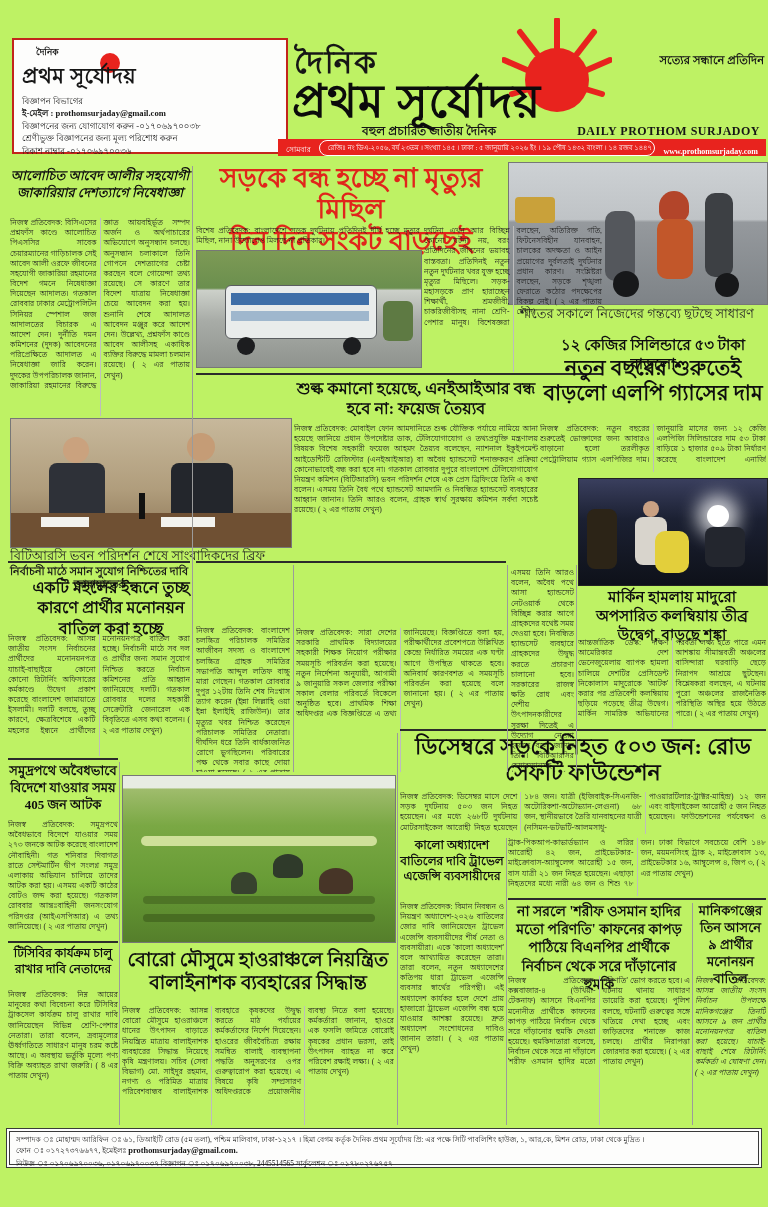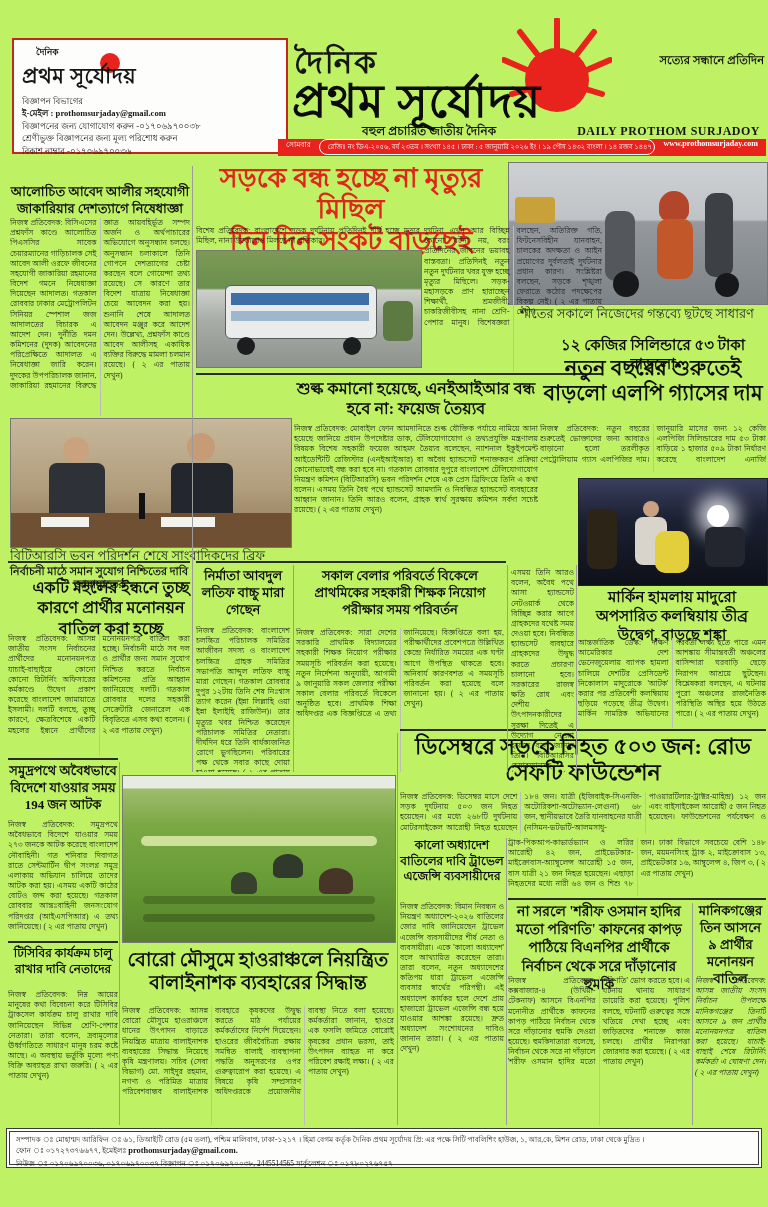--- a/index.html
+++ b/index.html
@@ -34,21 +34,21 @@
   .adbox-sun{position:absolute;left:78px;top:8px;width:20px;height:20px;border-radius:50%;
              background:#e8231e;z-index:0;}
   .adline{font-size:8.6px;line-height:1.45;}
   .adline.em{font-weight:bold;}
   .brand-prefix{font-size:31px;font-weight:900;letter-spacing:2px;}
   .brand-title{font-size:46px;font-weight:900;letter-spacing:1px;white-space:nowrap;
                position:relative;z-index:2;color:#0b0b0b;}
   .slogan-top{font-size:11.5px;font-weight:bold;}
   .slogan-bottom{font-size:12px;font-weight:bold;}
   .brand-english{font-size:12px;font-weight:bold;font-family:"Liberation Serif",serif;letter-spacing:0.5px;}
-  .redbar{background:#e8231e;color:#fff;display:flex;align-items:flex-start;gap:8px;
+  .redbar{background:#e8231e;color:#fff;display:flex;align-items:flex-end;gap:8px;
           padding:0 8px;box-sizing:border-box;font-size:7.5px;}
   .pill{border:1px solid #fff;border-radius:9px;padding:1px 8px;font-size:6.8px;white-space:nowrap;
         overflow:hidden;max-width:360px;flex:1;text-align:center;}
   .website{font-weight:bold;font-size:8px;}
   .footer-box{border:4px double #3a3a3a;padding:2px 6px;box-sizing:border-box;background:#fdfdfc;}
   .footer-line{font-size:7.4px;line-height:1.5;white-space:nowrap;overflow:hidden;}
   .footer-line b{font-size:8.4px;}
 </style>
 </head>
 <body>
@@ -104,21 +104,21 @@
     <div style="left:6px;top:34px;width:40px;height:26px;background:#c9a13a;border-radius:4px;"></div>
     <div style="left:150px;top:28px;width:30px;height:30px;background:#b3452a;border-radius:50% 50% 30% 30%;"></div>
     <div style="left:148px;top:56px;width:36px;height:60px;background:#c2572a;border-radius:10px;"></div>
     <div style="left:196px;top:30px;width:28px;height:84px;background:#3d4044;border-radius:10px;"></div>
     <div style="left:96px;top:48px;width:30px;height:70px;background:#54575c;border-radius:10px;"></div>
     <div style="left:104px;top:108px;width:26px;height:26px;background:#17181a;border-radius:50%;"></div>
     <div style="left:206px;top:110px;width:24px;height:24px;background:#17181a;border-radius:50%;"></div>
   </div>
   <div class="abs caption" style="left:508px;top:306px;width:258px;height:13px;text-align:center;">শীতের সকালে নিজেদের গন্তব্যে ছুটছে সাধারণ মানুষ। ছবিটি রাজধানীর বাবুবাজার ব্রিজ থেকে তোলা</div>
 
-  <div class="abs headline h13" style="left:10px;top:184px;width:180px;">আলোচিত আবেদ আলীর সহযোগী জাকারিয়ার দেশত্যাগে নিষেধাজ্ঞা</div>
+  <div class="abs headline h13" style="left:10px;top:168px;width:180px;font-style:italic;">আলোচিত আবেদ আলীর সহযোগী জাকারিয়ার দেশত্যাগে নিষেধাজ্ঞা</div>
   <div class="abs body-text cols2" style="left:10px;top:218px;width:180px;height:198px;">নিজস্ব প্রতিবেদক: বিসিএসের প্রশ্নফাঁস কাণ্ডে আলোচিত পিএসসির সাবেক চেয়ারম্যানের গাড়িচালক সেই আবেদ আলী ওরফে জীবনের সহযোগী জাকারিয়া রহমানের বিদেশ গমনে নিষেধাজ্ঞা দিয়েছেন আদালত। গতকাল রোববার ঢাকার মেট্রোপলিটন সিনিয়র স্পেশাল জজ আদালতের বিচারক এ আদেশ দেন। দুর্নীতি দমন কমিশনের (দুদক) আবেদনের পরিপ্রেক্ষিতে আদালত এ নিষেধাজ্ঞা জারি করেন। দুদকের উপপরিচালক জানান, জাকারিয়া রহমানের বিরুদ্ধে জ্ঞাত আয়বহির্ভূত সম্পদ অর্জন ও অর্থপাচারের অভিযোগে অনুসন্ধান চলছে। অনুসন্ধান চলাকালে তিনি গোপনে দেশত্যাগের চেষ্টা করছেন বলে গোয়েন্দা তথ্য রয়েছে। সে কারণে তার বিদেশ যাত্রায় নিষেধাজ্ঞা চেয়ে আবেদন করা হয়। শুনানি শেষে আদালত আবেদন মঞ্জুর করে আদেশ দেন। উল্লেখ্য, প্রশ্নফাঁস কাণ্ডে আবেদ আলীসহ একাধিক ব্যক্তির বিরুদ্ধে মামলা চলমান রয়েছে। ( ২ এর পাতায় দেখুন)</div>
 
   <div class="abs body-text" style="left:196px;top:226px;width:224px;height:20px;">বিশেষ প্রতিবেদক: বাংলাদেশে সড়ক দুর্ঘটনায় প্রতিদিনই দীর্ঘ হচ্ছে মৃত্যুর মিছিল, নানা উদ্যোগেও মিলছে না প্রতিকার।</div>
   <div class="abs photo" style="left:196px;top:250px;width:224px;height:116px;border:1px solid #777;
        background:linear-gradient(180deg,#7d9a55 0%,#6b8f4e 32%,#ccd0c9 34%,#a8aca7 60%,#8f938e 100%);">
     <div style="left:28px;top:34px;width:150px;height:52px;background:#e9eceb;border-radius:6px;border:1px solid #5a5d60;"></div>
     <div style="left:34px;top:42px;width:138px;height:12px;background:#3f6fa8;"></div>
     <div style="left:34px;top:60px;width:138px;height:10px;background:#9fb7cd;"></div>
     <div style="left:40px;top:86px;width:18px;height:18px;background:#1c1d1f;border-radius:50%;"></div>
     <div style="left:146px;top:86px;width:18px;height:18px;background:#1c1d1f;border-radius:50%;"></div>
@@ -158,49 +158,47 @@
   </div>
   <div class="abs headline h15" style="left:578px;top:588px;width:188px;">মার্কিন হামলায় মাদুরো অপসারিত কলম্বিয়ায় তীব্র উদ্বেগ, বাড়ছে শঙ্কা</div>
   <div class="abs body-text cols2" style="left:578px;top:638px;width:188px;height:90px;">আন্তর্জাতিক ডেস্ক: দক্ষিণ আমেরিকার দেশ ভেনেজুয়েলায় ব্যাপক হামলা চালিয়ে দেশটির প্রেসিডেন্ট নিকোলাস মাদুরোকে 'আটক' করার পর প্রতিবেশী কলম্বিয়ায় ছড়িয়ে পড়েছে তীব্র উদ্বেগ। মার্কিন সামরিক অভিযানের পরবর্তী লক্ষ্য হতে পারে এমন আশঙ্কায় সীমান্তবর্তী অঞ্চলের বাসিন্দারা ঘরবাড়ি ছেড়ে নিরাপদ আশ্রয়ে ছুটছেন। বিশ্লেষকরা বলছেন, এ ঘটনায় পুরো অঞ্চলের রাজনৈতিক পরিস্থিতি অস্থির হয়ে উঠতে পারে। ( ২ এর পাতায় দেখুন)</div>
 
   <div class="abs hrule" style="left:8px;top:561px;width:182px;"></div>
   <div class="abs kicker" style="left:8px;top:565px;width:182px;">নির্বাচনী মাঠে সমান সুযোগ নিশ্চিতের দাবি জামায়াতের</div>
   <div class="abs headline h16" style="left:20px;top:578px;width:182px;">একটি মহলের ইন্ধনে তুচ্ছ কারণে প্রার্থীর মনোনয়ন বাতিল করা হচ্ছে</div>
   <div class="abs body-text cols2" style="left:8px;top:634px;width:182px;height:122px;">নিজস্ব প্রতিবেদক: আসন্ন জাতীয় সংসদ নির্বাচনের প্রার্থীদের মনোনয়নপত্র যাচাই-বাছাইয়ে কোনো কোনো রিটার্নিং অফিসারের কর্মকাণ্ডে উদ্বেগ প্রকাশ করেছে বাংলাদেশ জামায়াতে ইসলামী। দলটি বলছে, তুচ্ছ কারণে, ক্ষেত্রবিশেষে একটি মহলের ইন্ধনে প্রার্থীদের মনোনয়নপত্র বাতিল করা হচ্ছে। নির্বাচনী মাঠে সব দল ও প্রার্থীর জন্য সমান সুযোগ নিশ্চিত করতে নির্বাচন কমিশনের প্রতি আহ্বান জানিয়েছে দলটি। গতকাল রোববার দলের সহকারী সেক্রেটারি জেনারেল এক বিবৃতিতে এসব কথা বলেন। ( ২ এর পাতায় দেখুন)</div>
 
   <div class="abs hrule" style="left:196px;top:561px;width:310px;"></div>
-  <div class="abs headline h13" style="left:196px;top:568px;width:94px;">নির্মাতা আবদুল লতিফ বাচ্চু মারা গেছেন</div>
   <div class="abs body-text" style="left:196px;top:626px;width:94px;height:146px;">নিজস্ব প্রতিবেদক: বাংলাদেশ চলচ্চিত্র পরিচালক সমিতির আজীবন সদস্য ও বাংলাদেশ চলচ্চিত্র গ্রাহক সমিতির সভাপতি আব্দুল লতিফ বাচ্চু মারা গেছেন। গতকাল রোববার দুপুর ১২টায় তিনি শেষ নিঃশ্বাস ত্যাগ করেন (ইন্না লিল্লাহি ওয়া ইন্না ইলাইহি রাজিউন)। তার মৃত্যুর খবর নিশ্চিত করেছেন পরিচালক সমিতির নেতারা। দীর্ঘদিন ধরে তিনি বার্ধক্যজনিত রোগে ভুগছিলেন। পরিবারের পক্ষ থেকে সবার কাছে দোয়া চাওয়া হয়েছে। ( ২ এর পাতায় দেখুন)</div>
 
-  <div class="abs headline h13" style="left:296px;top:568px;width:208px;">সকাল বেলার পরিবর্তে বিকেলে প্রাথমিকের সহকারী শিক্ষক নিয়োগ পরীক্ষার সময় পরিবর্তন</div>
   <div class="abs body-text cols2" style="left:296px;top:628px;width:208px;height:144px;">নিজস্ব প্রতিবেদক: সারা দেশের সরকারি প্রাথমিক বিদ্যালয়ের সহকারী শিক্ষক নিয়োগ পরীক্ষার সময়সূচি পরিবর্তন করা হয়েছে। নতুন নির্দেশনা অনুযায়ী, আগামী ৯ জানুয়ারি সকল জেলার পরীক্ষা সকাল বেলার পরিবর্তে বিকেলে অনুষ্ঠিত হবে। প্রাথমিক শিক্ষা অধিদপ্তর এক বিজ্ঞপ্তিতে এ তথ্য জানিয়েছে। বিজ্ঞপ্তিতে বলা হয়, পরীক্ষার্থীদের প্রবেশপত্রে উল্লিখিত কেন্দ্রে নির্ধারিত সময়ের এক ঘণ্টা আগে উপস্থিত থাকতে হবে। অনিবার্য কারণবশত এ সময়সূচি পরিবর্তন করা হয়েছে বলে জানানো হয়। ( ২ এর পাতায় দেখুন)</div>
 
   <div class="abs body-text" style="left:511px;top:568px;width:63px;height:204px;">এসময় তিনি আরও বলেন, অবৈধ পথে আসা হ্যান্ডসেট নেটওয়ার্ক থেকে বিচ্ছিন্ন করার আগে গ্রাহকদের যথেষ্ট সময় দেওয়া হবে। নিবন্ধিত হ্যান্ডসেট ব্যবহারে গ্রাহকদের উদ্বুদ্ধ করতে প্রচারণা চালানো হবে। সরকারের রাজস্ব ক্ষতি রোধ এবং দেশীয় উৎপাদনকারীদের সুরক্ষা দিতেই এ উদ্যোগ নেওয়া হয়েছে বলে জানান তিনি। বিটিআরসির চেয়ারম্যানসহ ঊর্ধ্বতন কর্মকর্তারা এসময় উপস্থিত ছিলেন। ( ২ এর পাতায় দেখুন)</div>
 
   <div class="abs hrule" style="left:400px;top:729px;width:366px;"></div>
   <div class="abs headline h22" style="left:400px;top:734px;width:366px;">ডিসেম্বরে সড়কে নিহত ৫০৩ জন: রোড সেফটি ফাউন্ডেশন</div>
   <div class="abs body-text cols3" style="left:400px;top:792px;width:366px;height:42px;">নিজস্ব প্রতিবেদক: ডিসেম্বর মাসে দেশে সড়ক দুর্ঘটনায় ৫০৩ জন নিহত হয়েছেন। এর মধ্যে ২৬৮টি দুর্ঘটনায় মোটরসাইকেল আরোহী নিহত হয়েছেন ১৮৪ জন। যাত্রী (ইজিবাইক-সিএনজি-অটোরিকশা-অটোভ্যান-লেগুনা) ৬৮ জন, স্থানীয়ভাবে তৈরি যানবাহনের যাত্রী (নসিমন-ভটভটি-আলমসাধু-পাওয়ারটিলার-ট্রাক্টর-মাহিন্দ্র) ১২ জন এবং বাইসাইকেল আরোহী ৫ জন নিহত হয়েছেন। ফাউন্ডেশনের পর্যবেক্ষণ ও বিশ্লেষণ অনুযায়ী পথচারী নিহত হয়েছেন ১৪৯ জন।</div>
   <div class="abs body-text cols2" style="left:508px;top:838px;width:258px;height:58px;">ট্রাক-পিকআপ-কাভার্ডভ্যান ও লরির আরোহী ৪২ জন, প্রাইভেটকার-মাইক্রোবাস-অ্যাম্বুলেন্স আরোহী ১৫ জন, বাস যাত্রী ২১ জন নিহত হয়েছেন। এছাড়া নিহতদের মধ্যে নারী ৬৪ জন ও শিশু ৭৮ জন। ঢাকা বিভাগে সবচেয়ে বেশি ১৪৮ জন, ময়মনসিংহ ট্রাক ২, মাইক্রোবাস ১৩, প্রাইভেটকার ১৬, আম্বুলেন্স ৪, জিপ ৩, ( ২ এর পাতায় দেখুন)</div>
 
   <div class="abs headline h12" style="left:400px;top:838px;width:104px;">কালো অধ্যাদেশ বাতিলের দাবি ট্রাভেল এজেন্সি ব্যবসায়ীদের</div>
   <div class="abs body-text" style="left:400px;top:902px;width:104px;height:223px;">নিজস্ব প্রতিবেদক: বিমান নিবন্ধন ও নিয়ন্ত্রণ অধ্যাদেশ-২০২৬ বাতিলের জোর দাবি জানিয়েছেন ট্রাভেল এজেন্সি ব্যবসায়ীদের শীর্ষ নেতা ও ব্যবসায়ীরা। একে 'কালো অধ্যাদেশ' বলে আখ্যায়িত করেছেন তারা। তারা বলেন, নতুন অধ্যাদেশের কতিপয় ধারা ট্রাভেল এজেন্সি ব্যবসার স্বার্থের পরিপন্থী। এই অধ্যাদেশ কার্যকর হলে দেশে প্রায় হাজারো ট্রাভেল এজেন্সি বন্ধ হয়ে যাওয়ার আশঙ্কা রয়েছে। দ্রুত অধ্যাদেশ সংশোধনের দাবিও জানান তারা। ( ২ এর পাতায় দেখুন)</div>
 
   <div class="abs hrule" style="left:508px;top:898px;width:258px;"></div>
   <div class="abs headline h14" style="left:508px;top:903px;width:182px;">না সরলে 'শরীফ ওসমান হাদির মতো পরিণতি' কাফনের কাপড় পাঠিয়ে বিএনপির প্রার্থীকে নির্বাচন থেকে সরে দাঁড়ানোর হুমকি</div>
   <div class="abs body-text cols2" style="left:508px;top:976px;width:182px;height:149px;">নিজস্ব প্রতিবেদক: কক্সবাজার-৪ (উখিয়া-টেকনাফ) আসনে বিএনপির মনোনীত প্রার্থীকে কাফনের কাপড় পাঠিয়ে নির্বাচন থেকে সরে দাঁড়ানোর হুমকি দেওয়া হয়েছে। হুমকিদাতারা বলেছে, নির্বাচন থেকে সরে না দাঁড়ালে 'শরীফ ওসমান হাদির মতো পরিণতি' ভোগ করতে হবে। এ ঘটনায় থানায় সাধারণ ডায়েরি করা হয়েছে। পুলিশ বলছে, ঘটনাটি গুরুত্বের সঙ্গে খতিয়ে দেখা হচ্ছে এবং জড়িতদের শনাক্তে কাজ চলছে। প্রার্থীর নিরাপত্তা জোরদার করা হয়েছে। ( ২ এর পাতায় দেখুন)</div>
 
   <div class="abs headline h13" style="left:695px;top:903px;width:71px;">মানিকগঞ্জের তিন আসনে ৯ প্রার্থীর মনোনয়ন বাতিল</div>
   <div class="abs body-text" style="left:695px;top:976px;width:71px;height:149px;font-style:italic;">নিজস্ব প্রতিবেদক: আসন্ন জাতীয় সংসদ নির্বাচন উপলক্ষে মানিকগঞ্জের তিনটি আসনে ৯ জন প্রার্থীর মনোনয়নপত্র বাতিল করা হয়েছে। যাচাই-বাছাই শেষে রিটার্নিং কর্মকর্তা এ ঘোষণা দেন। ( ২ এর পাতায় দেখুন)</div>
 
   <div class="abs hrule" style="left:8px;top:758px;width:110px;"></div>
-  <div class="abs headline h13" style="left:8px;top:763px;width:110px;">সমুদ্রপথে অবৈধভাবে বিদেশে যাওয়ার সময় 194 জন আটক</div>
+  <div class="abs headline h13" style="left:8px;top:763px;width:110px;">সমুদ্রপথে অবৈধভাবে বিদেশে যাওয়ার সময় 405 জন আটক</div>
   <div class="abs body-text" style="left:8px;top:820px;width:110px;height:118px;">নিজস্ব প্রতিবেদক: সমুদ্রপথে অবৈধভাবে বিদেশে যাওয়ার সময় ২৭৩ জনকে আটক করেছে বাংলাদেশ নৌবাহিনী। গত শনিবার দিবাগত রাতে সেন্টমার্টিন দ্বীপ সংলগ্ন সমুদ্র এলাকায় অভিযান চালিয়ে তাদের আটক করা হয়। এসময় একটি কাঠের বোটও জব্দ করা হয়েছে। গতকাল রোববার আন্তঃবাহিনী জনসংযোগ পরিদপ্তর (আইএসপিআর) এ তথ্য জানিয়েছে। ( ২ এর পাতায় দেখুন)</div>
   <div class="abs hrule" style="left:8px;top:941px;width:110px;"></div>
   <div class="abs headline h11" style="left:8px;top:946px;width:110px;">টিসিবির কার্যক্রম চালু রাখার দাবি নেতাদের</div>
-  <div class="abs body-text" style="left:8px;top:990px;width:110px;height:135px;">নিজস্ব প্রতিবেদক: নিম্ন আয়ের মানুষের কথা বিবেচনা করে টিসিবির ট্রাকসেল কার্যক্রম চালু রাখার দাবি জানিয়েছেন বিভিন্ন শ্রেণি-পেশার নেতারা। তারা বলেন, দ্রব্যমূল্যের ঊর্ধ্বগতিতে সাধারণ মানুষ চরম কষ্টে আছে। এ অবস্থায় ভর্তুকি মূল্যে পণ্য বিক্রি অব্যাহত রাখা জরুরি। ( ২ এর পাতায় দেখুন)</div>
+  <div class="abs body-text" style="left:8px;top:990px;width:110px;height:135px;">নিজস্ব প্রতিবেদক: নিম্ন আয়ের মানুষের কথা বিবেচনা করে টিসিবির ট্রাকসেল কার্যক্রম চালু রাখার দাবি জানিয়েছেন বিভিন্ন শ্রেণি-পেশার নেতারা। তারা বলেন, দ্রব্যমূল্যের ঊর্ধ্বগতিতে সাধারণ মানুষ চরম কষ্টে আছে। এ অবস্থায় ভর্তুকি মূল্যে পণ্য বিক্রি অব্যাহত রাখা জরুরি। ( 8 এর পাতায় দেখুন)</div>
 
   <div class="abs photo" style="left:122px;top:775px;width:272px;height:166px;border:1px solid #777;
        background:linear-gradient(180deg,#e7ece2 0%,#e7ece2 7%,#9fbc6c 8%,#7aa844 30%,#679b35 65%,#557f2b 100%);">
     <div style="left:18px;top:60px;width:236px;height:10px;background:#cfe09a;border-radius:5px;"></div>
     <div style="left:150px;top:78px;width:30px;height:24px;background:#2f3a2a;border-radius:50% 50% 20% 20%;"></div>
     <div style="left:196px;top:92px;width:34px;height:26px;background:#473527;border-radius:50% 50% 20% 20%;"></div>
     <div style="left:108px;top:96px;width:26px;height:22px;background:#37422e;border-radius:50% 50% 20% 20%;"></div>
     <div style="left:20px;top:120px;width:232px;height:8px;background:#4e7526;border-radius:4px;"></div>
     <div style="left:20px;top:138px;width:232px;height:8px;background:#486d22;border-radius:4px;"></div>
   </div>

